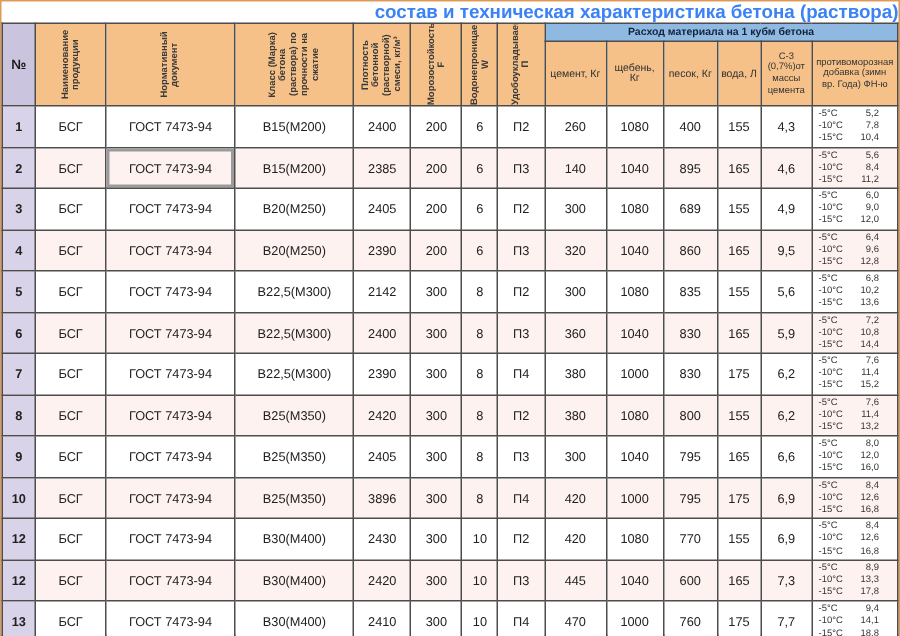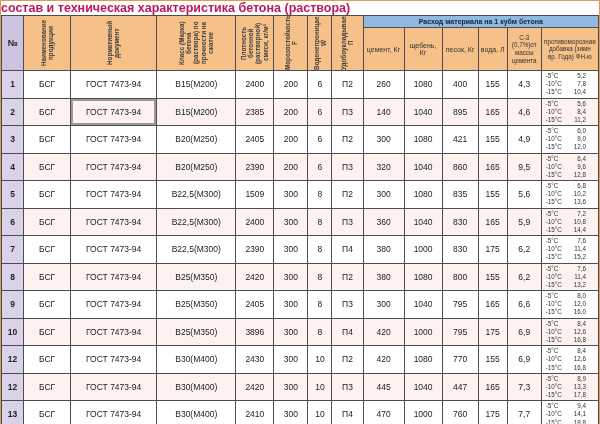--- a/index.html
+++ b/index.html
@@ -10,23 +10,23 @@
     color:#1a1a1a;
   }
   .frame {
     box-sizing:border-box;
     width:600px; height:424px;
     border:1px solid #dd9a5b;
     padding:0;
   }
   .title {
     height:14px; line-height:14px;
-    text-align:left;
+    text-align:right;
     font-size:12.5px; font-weight:bold;
-    color:#be185d;
+    color:#3b82f6;
     white-space:nowrap;
   }
   table {
     border-collapse:collapse;
     table-layout:fixed;
     width:598px;
     margin-left:0;
   }
   th, td {
     border:1px solid #4d4d4d;
@@ -225,21 +225,21 @@
     <td class="c-num">3</td>
     <td>БСГ</td>
     <td>ГОСТ 7473-94</td>
     <td>В20(М250)</td>
     <td>2405</td>
     <td>200</td>
     <td>6</td>
     <td>П2</td>
     <td>300</td>
     <td>1080</td>
-    <td>421</td>
+    <td>689</td>
     <td>155</td>
     <td>4,9</td>
     <td class="af">
       <div class="af-line">
         <span class="t">-5°С</span>
         <span class="v">6,0</span>
       </div>
       <div class="af-line">
         <span class="t">-10°С</span>
         <span class="v">9,0</span>
@@ -279,21 +279,21 @@
         <span class="v">12,8</span>
       </div>
     </td>
   </tr>
 
   <tr>
     <td class="c-num">5</td>
     <td>БСГ</td>
     <td>ГОСТ 7473-94</td>
     <td>В22,5(М300)</td>
-    <td>1509</td>
+    <td>2142</td>
     <td>300</td>
     <td>8</td>
     <td>П2</td>
     <td>300</td>
     <td>1080</td>
     <td>835</td>
     <td>155</td>
     <td>5,6</td>
     <td class="af">
       <div class="af-line">
@@ -495,21 +495,21 @@
     <td class="c-num">12</td>
     <td>БСГ</td>
     <td>ГОСТ 7473-94</td>
     <td>В30(М400)</td>
     <td>2420</td>
     <td>300</td>
     <td>10</td>
     <td>П3</td>
     <td>445</td>
     <td>1040</td>
-    <td>447</td>
+    <td>600</td>
     <td>165</td>
     <td>7,3</td>
     <td class="af">
       <div class="af-line">
         <span class="t">-5°С</span>
         <span class="v">8,9</span>
       </div>
       <div class="af-line">
         <span class="t">-10°С</span>
         <span class="v">13,3</span>

